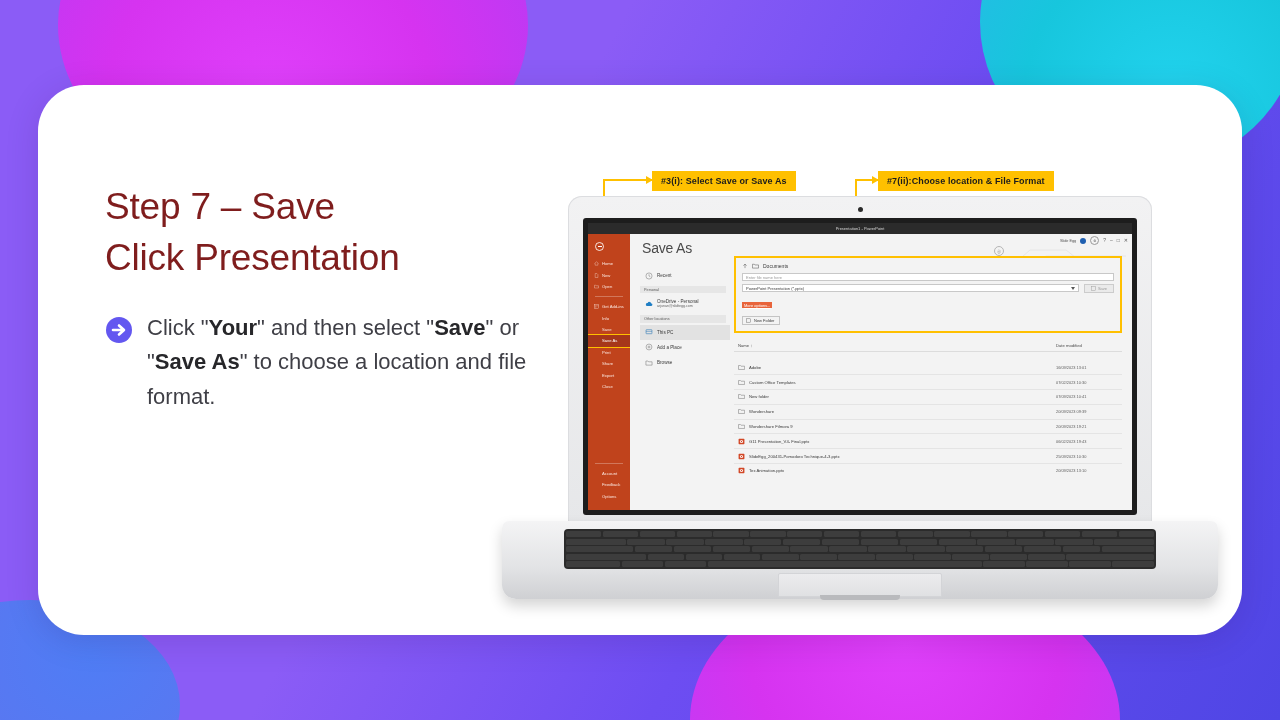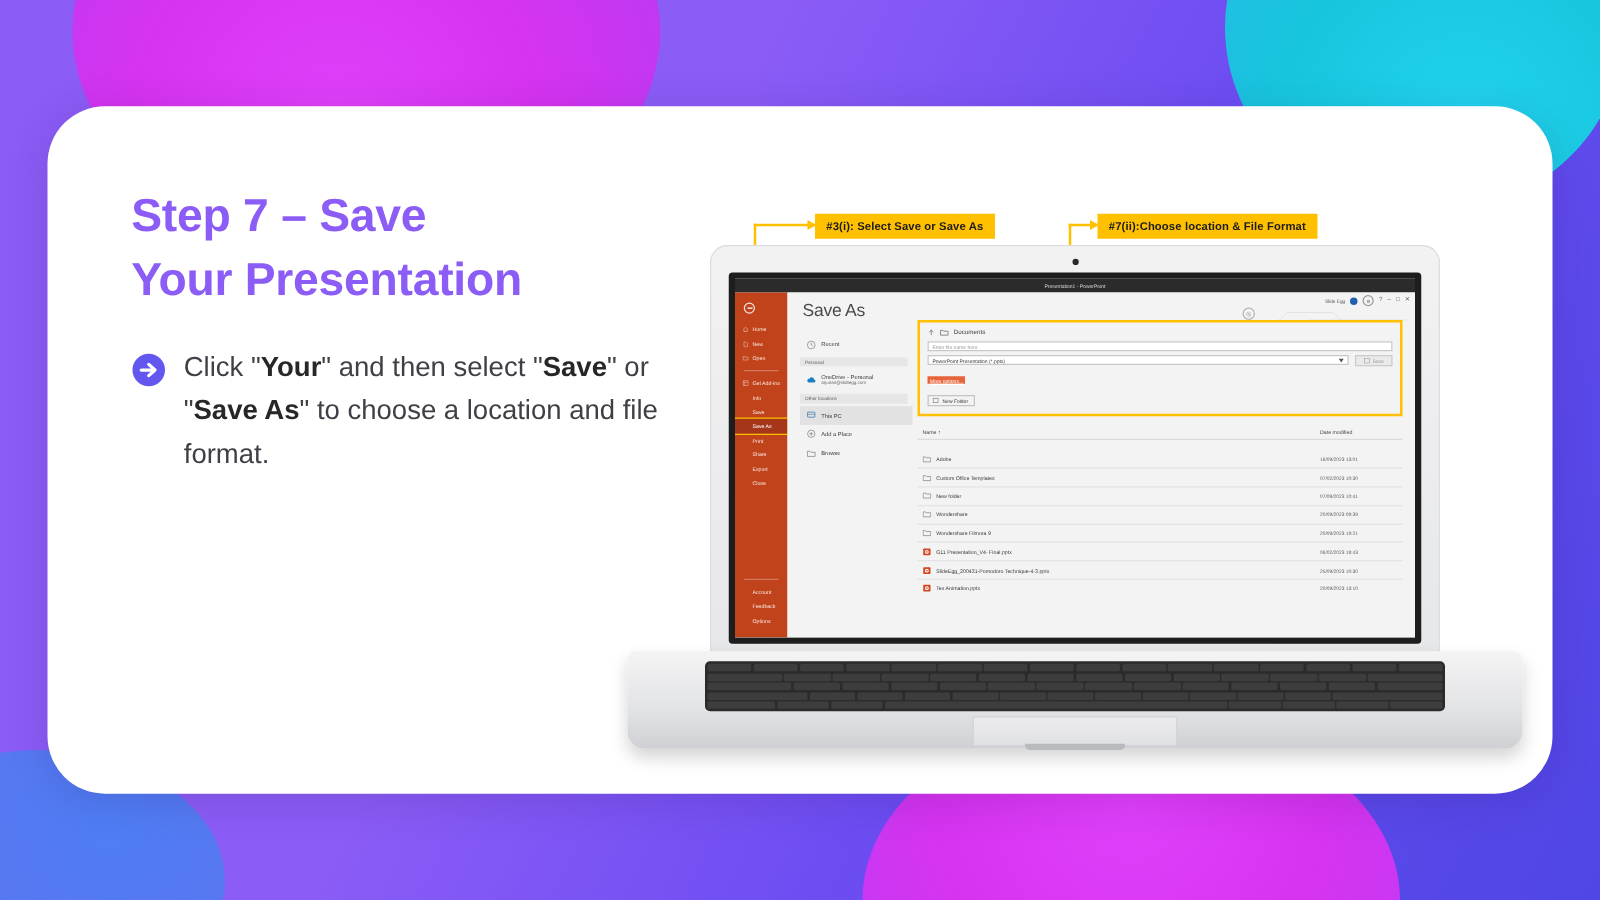--- a/index.html
+++ b/index.html
@@ -34,22 +34,22 @@
   #card {
     position: absolute; left: 38px; top: 85px;
     width: 1204px; height: 550px;
     background: #ffffff; border-radius: 46px;
     box-shadow: 0 6px 34px rgba(40,0,80,.14);
   }
 
   
   #text-col { position: absolute; left: 105px; top: 148px; width: 430px; }
   #title {
-    font-size: 37px; line-height: 1.37; font-weight: bold;
-    color: #8b5cf6; letter-spacing: -.2px;
+    font-size: 37px; line-height: 1.37; font-weight: normal;
+    color: #7f1d1d; letter-spacing: -.2px; margin-top: 34px;
   }
   #bullet-row { display: flex; align-items: flex-start; margin-top: 28px; }
   #arrow-icon { flex: 0 0 auto; margin-top: 5px; margin-right: 14px; }
   #bullet-text {
     font-size: 22px; line-height: 1.55; color: #3f3f46; font-weight: 400;
   }
   #bullet-text b { color: #27272a; font-weight: bold; }
 
   
   .callout {
@@ -239,21 +239,21 @@
 <div class="blob" id="blob-magenta"></div>
 <div class="blob" id="blob-teal"></div>
 <div class="blob" id="blob-magenta-bottom"></div>
 <div class="blob" id="blob-blue-bottom"></div>
 
 <div id="card"></div>
 
 <div id="text-col">
   <div id="title">
     <div>Step 7 – Save</div>
-    <div>Your Presentation</div>
+    <div>Click Presentation</div>
   </div>
 
   <div id="bullet-row">
     <span id="arrow-icon">
       <svg width="28" height="28" viewBox="0 0 28 28">
         <circle cx="14" cy="14" r="13" fill="#6357f0"></circle>
         <path d="M8 14h10M14 9.5l5 4.5-5 4.5" fill="none" stroke="#ffffff" stroke-width="2.6" stroke-linecap="round" stroke-linejoin="round"></path>
       </svg>
     </span>
     <span id="bullet-text"><span>Click "</span><b>Your</b><span>" and then select "</span><b>Save</b><span>" or "</span><b>Save As</b><span>" to choose a location and file format.</span></span>

